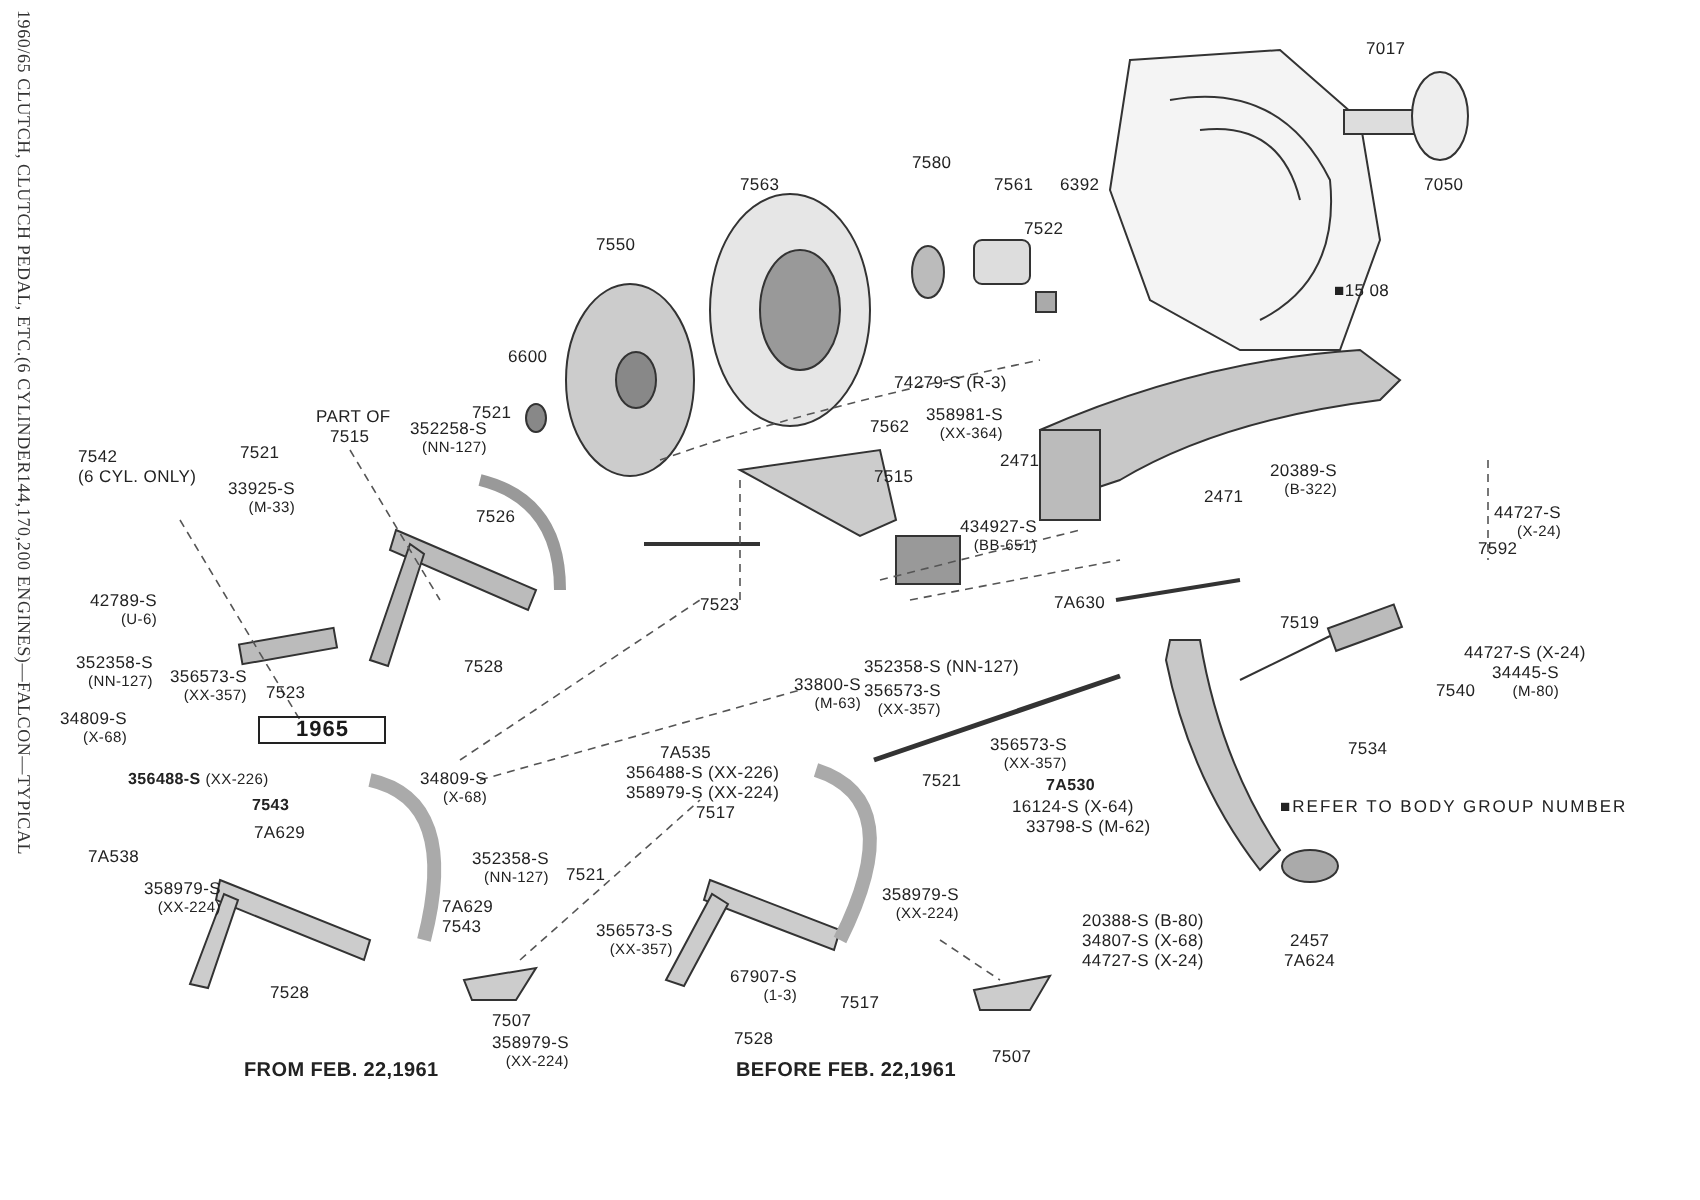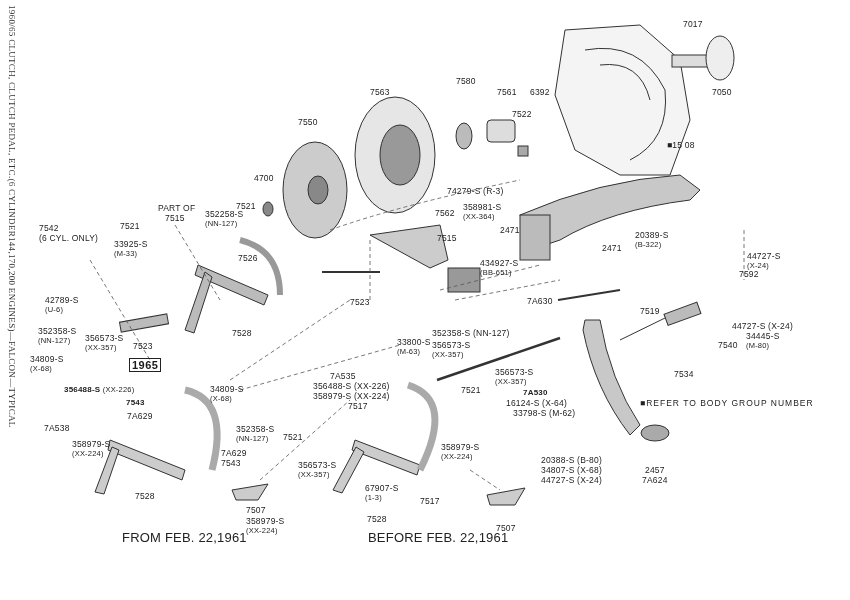--- a/index.html
+++ b/index.html
@@ -2,25 +2,25 @@
 <html><head>
 <meta charset="utf-8">
 <style>
   html, body { margin: 0; padding: 0; background: #ffffff; }
   body { width: 850px; height: 600px; position: relative; overflow: hidden;
          font-family: "Liberation Sans", sans-serif; color: #1a1a1a; }
   #stage { position: absolute; left: 0; top: 0; width: 850px; height: 600px; }
   svg#art { position: absolute; left: 0; top: 0; }
   .lbl { position: absolute; font-family: "Liberation Sans", sans-serif; font-size: 8.5px;
          line-height: 9px; white-space: nowrap; color: #222; letter-spacing: 0.2px; }
-  .sub { display: block; font-size: 7.5px; text-align: left; }
+  .sub { display: block; font-size: 7.5px; text-align: right; }
   .bold { font-weight: bold; font-size: 8px; }
-  .caption { position: absolute; font-weight: normal; font-size: 13px; letter-spacing: 0.2px; color: #222; }
+  .caption { position: absolute; font-weight: bold; font-size: 10px; letter-spacing: 0.2px; color: #222; }
   .yearbox { position: absolute; border: 1.2px solid #222; font-weight: bold; font-size: 11px;
-             padding: 0 2px; line-height: 12px; letter-spacing: 0.5px; }
+             padding: 0 18px; line-height: 12px; letter-spacing: 0.5px; }
   .sidetitle { position: absolute; left: -278px; top: 290px; width: 580px; transform: rotate(90deg);
                font-family: "Liberation Serif", serif; font-size: 9px; letter-spacing: 0.3px;
                white-space: nowrap; color: #333; text-align: left; }
   .note { position: absolute; font-size: 8.5px; letter-spacing: 1px; color: #222; }
 </style>
 </head>
 <body>
 
 <div id="stage">
 
@@ -117,21 +117,21 @@
   </svg>
 
   <span class="lbl" style="left:683px;top:20px">7017</span>
   <span class="lbl" style="left:712px;top:88px">7050</span>
   <span class="lbl" style="left:530px;top:88px">6392</span>
   <span class="lbl" style="left:456px;top:77px">7580</span>
   <span class="lbl" style="left:497px;top:88px">7561</span>
   <span class="lbl" style="left:512px;top:110px">7522</span>
   <span class="lbl" style="left:370px;top:88px">7563</span>
   <span class="lbl" style="left:298px;top:118px">7550</span>
-  <span class="lbl" style="left:254px;top:174px">4700</span>
+  <span class="lbl" style="left:254px;top:174px">6600</span>
   <span class="lbl" style="left:667px;top:141px">■15 08</span>
 
   <span class="lbl" style="left:447px;top:187px">74279-S (R-3)</span>
   <span class="lbl" style="left:463px;top:203px;text-align:center">
     <span>358981-S</span>
     <span class="sub">(XX-364)</span>
   </span>
   <span class="lbl" style="left:500px;top:226px">2471</span>
   <span class="lbl" style="left:602px;top:244px">2471</span>
   <span class="lbl" style="left:635px;top:231px;text-align:center">

